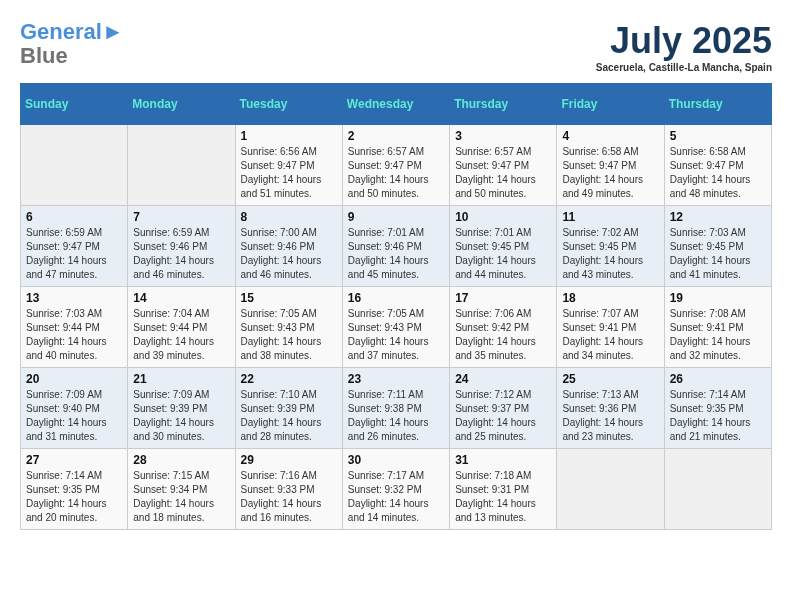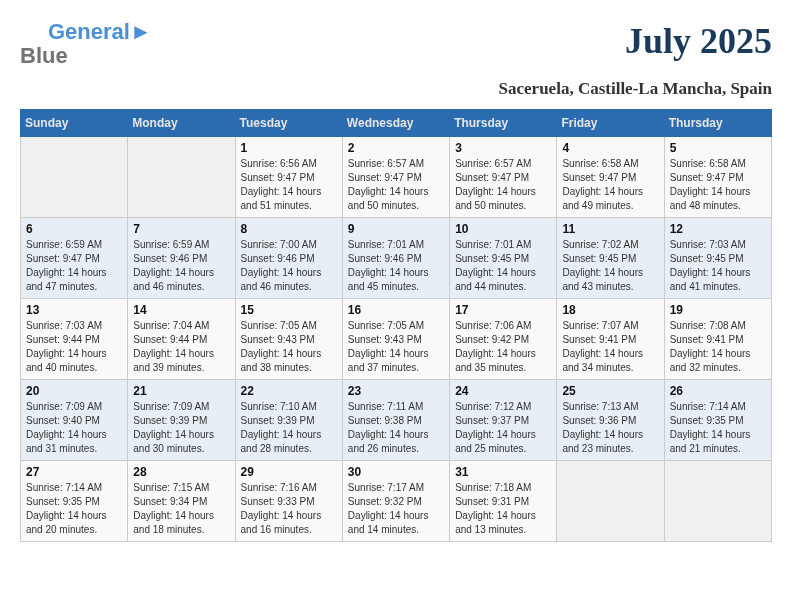--- a/index.html
+++ b/index.html
@@ -25,42 +25,40 @@
       font-size: 22px;
       font-weight: bold;
       color: #1a3a5c;
       line-height: 1.1;
     }
     .logo-text span {
       color: #4a90d9;
     }
     .title-area {
       text-align: right;
-      font-family: Liberation Serif, serif;
     }
     .month-title {
       font-size: 36px;
       font-weight: bold;
       color: #1a3a5c;
     }
     .subtitle {
-      font-size: 17px;
+      font-size: 10px;
       color: #333;
       font-weight: bold;
-      margin-top: 17px;
     }
     table {
       width: 100%;
       border-collapse: collapse;
       font-size: 11px;
     }
     thead tr th {
       background-color: #2b6cb0;
-      color: #e5e5e5;
-      padding: 6px 4px;
+      color: #5eead4;
+      padding: 13px 4px;
       text-align: left;
       font-size: 12px;
       border: 1px solid #2b6cb0;
     }
     tbody tr td {
       border: 1px solid #ccc;
       padding: 4px 5px;
       vertical-align: top;
       width: 107px;
       min-height: 80px;
@@ -85,21 +83,21 @@
     }
     .empty-cell {
       background: #f0f0f0 !important;
     }
   </style>
 </head>
 <body>
 
 <div class="header-area">
   <div class="logo">
-    <div style="display:flex;align-items:flex-start;gap:2px;margin-left:28px;">
+    <div style="display:flex;align-items:flex-start;gap:2px;">
       <span class="logo-text">
         <span>General</span><span style="color:#4a90d9;">►</span>
       </span>
     </div>
     <span class="logo-text" style="color:#737373;font-size:22px;font-weight:bold;">Blue</span>
   </div>
   <div class="title-area">
     <div class="month-title">July 2025</div>
     <div class="subtitle">Saceruela, Castille-La Mancha, Spain</div>
   </div>

